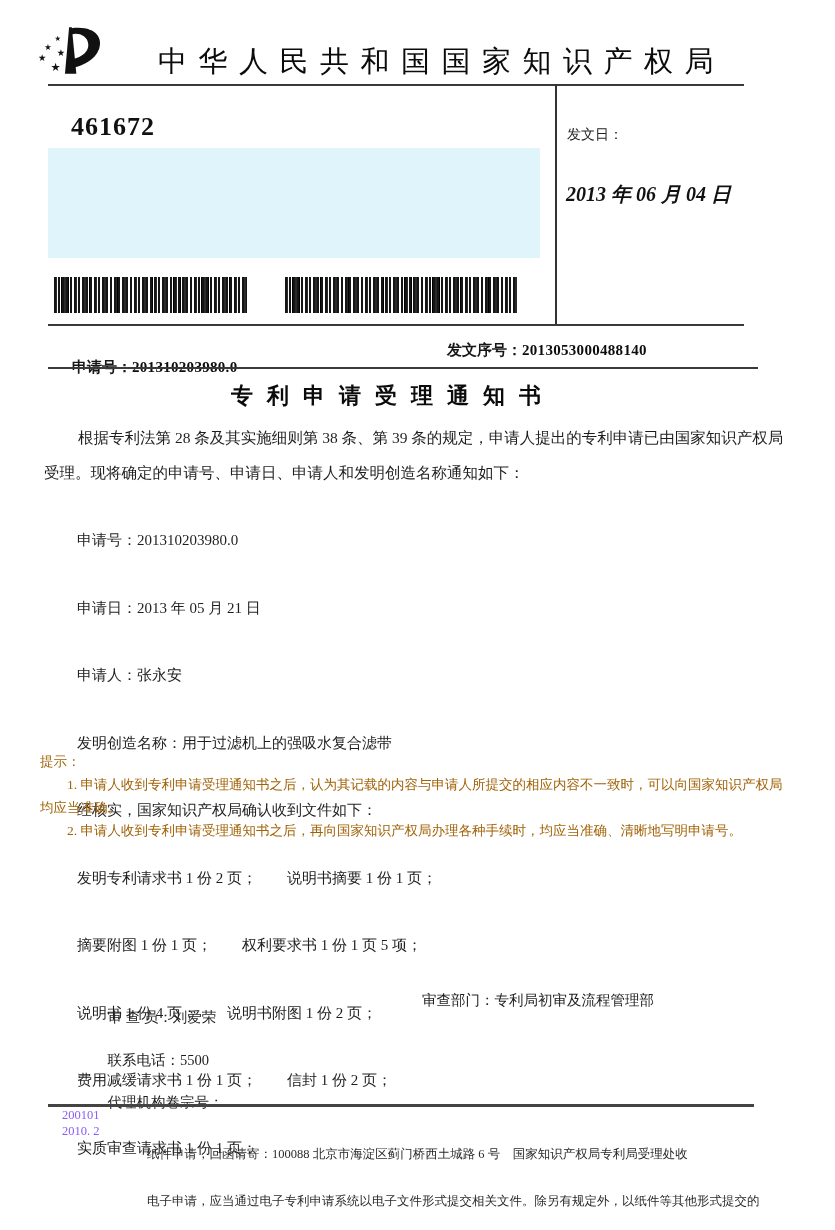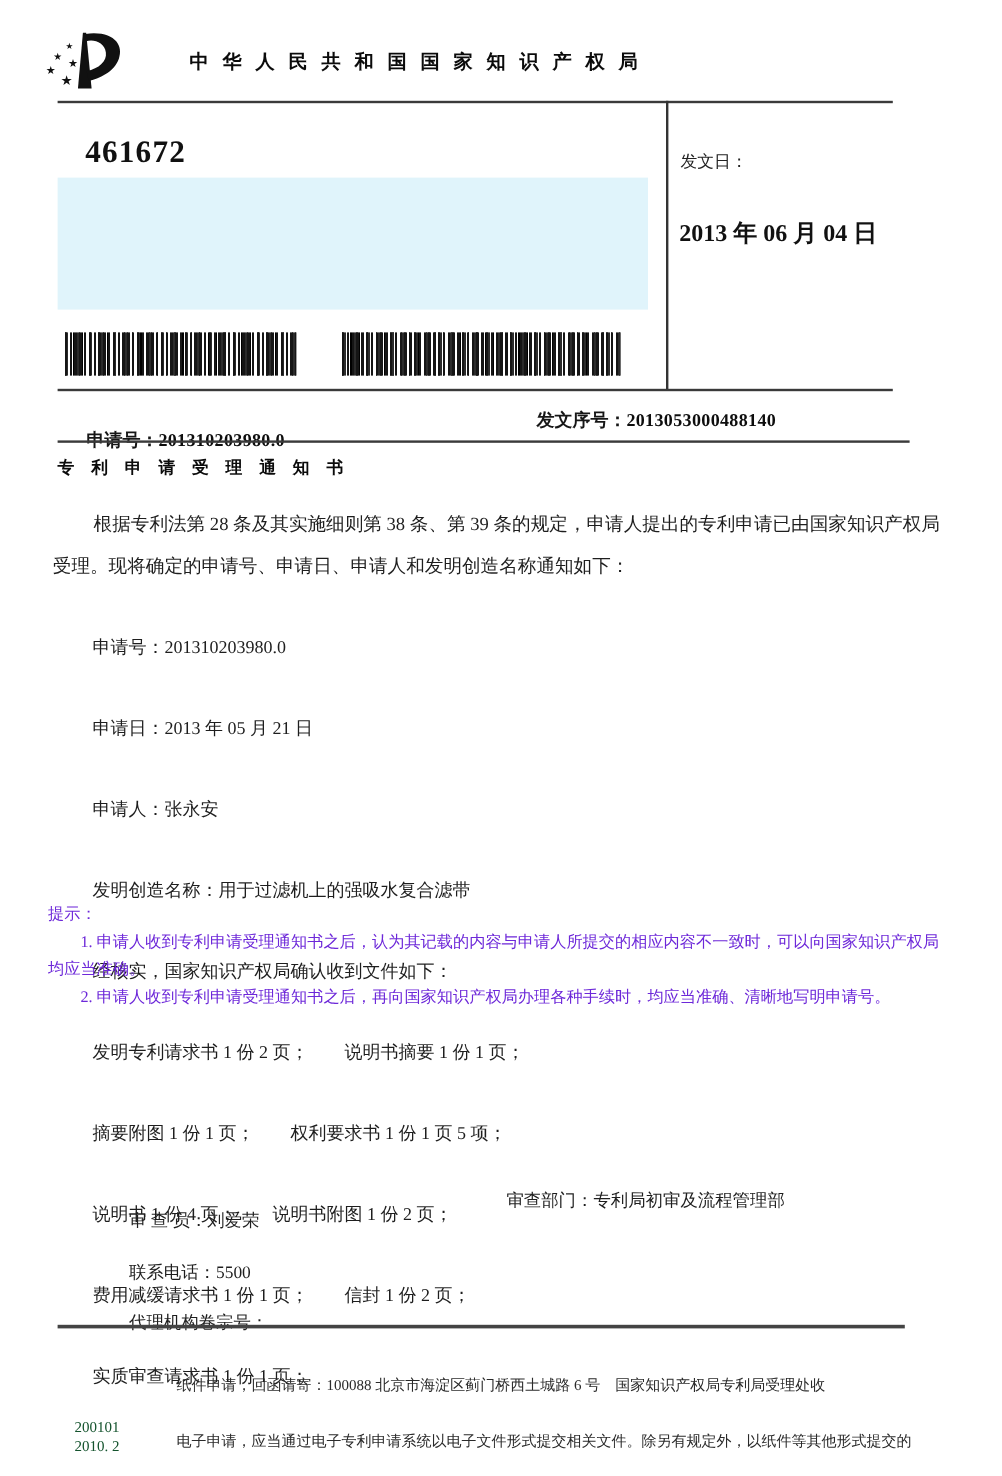--- a/index.html
+++ b/index.html
@@ -3,65 +3,65 @@
 <meta charset="utf-8">
 <style>
   html,body{margin:0;padding:0;background:#fff;}
   .page{
     position:relative;width:835px;height:1230px;background:#ffffff;overflow:hidden;
     font-family:"Liberation Serif","DejaVu Serif",serif;color:#1c1c1c;
   }
   .rule{position:absolute;background:#3a3a3a;}
   
   .logo{position:absolute;left:24px;top:20px;width:84px;height:62px;}
-  .agency{position:absolute;left:158px;top:42px;font-size:16px;font-weight:bold;
+  .agency{position:absolute;left:158px;top:42px;font-size:29px;font-weight:normal;
           letter-spacing:11.5px;color:#0b0b0b;white-space:pre;}
   .rule-header{left:48px;top:84px;width:696px;height:2px;}
   .vdivider{position:absolute;left:555px;top:84px;width:2px;height:241px;background:#333;}
   
   .serial{position:absolute;left:71px;top:112px;font-size:26px;font-weight:bold;letter-spacing:1px;color:#111;}
   .highlight-box{position:absolute;left:48px;top:148px;width:492px;height:110px;background:#e0f4fb;}
   
   .issue-label{position:absolute;left:567px;top:106px;font-size:14px;color:#222;white-space:pre;margin-top:20px;}
-  .issue-date{position:absolute;left:566px;top:181px;font-size:20px;font-weight:bold;white-space:pre;color:#111;}
+  .issue-date{position:absolute;left:566px;top:181px;font-size:20px;font-weight:bold;white-space:pre;color:#111;font-style:italic;}
   
   .barcode{position:absolute;top:277px;height:36px;background-color:#fff;
     background-image:
       repeating-linear-gradient(90deg,#151515 0 2px,rgba(0,0,0,0) 2px 4px),
       repeating-linear-gradient(90deg,#2b2b2b 0 3px,rgba(0,0,0,0) 3px 10px),
       repeating-linear-gradient(90deg,#000 0 1px,rgba(0,0,0,0) 1px 7px);}
   .barcode1{left:54px;width:193px;}
   .barcode2{left:285px;width:232px;}
   .rule-mid{left:48px;top:324px;width:696px;height:2px;}
   
   .ref-row{position:absolute;left:57px;top:341px;width:720px;font-size:15px;white-space:pre;}
   .ref-row .lbl{font-weight:bold;color:#161616;}
   .ref-row .val{font-weight:bold;color:#0d0d0d;letter-spacing:.3px;}
   .ref-dispatch{position:absolute;left:390px;top:0;}
   .rule-ref{left:48px;top:367px;width:710px;height:2px;}
   
-  .doc-title{position:absolute;left:48px;top:381px;width:690px;
-             font-size:14px;font-weight:bold;letter-spacing:14px;color:#0b0b0b;white-space:pre;}
+  .doc-title{position:absolute;left:48px;top:381px;width:690px;text-align:center;
+             font-size:22px;font-weight:bold;letter-spacing:14px;color:#0b0b0b;white-space:pre;}
   
   .intro{position:absolute;left:44px;top:420px;width:748px;font-size:15.5px;line-height:35px;color:#1e1e1e;}
   .indent{text-indent:34px;}
   
   .details{position:absolute;left:77px;top:484px;font-size:15px;line-height:22.5px;white-space:pre;color:#1e1e1e;}
   
-  .notice{position:absolute;left:40px;top:750px;width:756px;font-size:13.5px;line-height:23px;color:#6d28d9;}
+  .notice{position:absolute;left:40px;top:750px;width:756px;font-size:13.5px;line-height:23px;color:#a16207;}
   .notice .indent{text-indent:27px;}
   
   .signoff-row{position:absolute;left:93px;font-size:14.5px;white-space:pre;color:#1e1e1e;}
   .row-examiner{top:991px;width:660px;}
   .dept{position:absolute;left:329px;top:0;white-space:pre;}
   .row-phone{top:1034px;}
   .row-agency{top:1076px;}
   
   .rule-footer{left:48px;top:1104px;width:706px;height:3px;background:#444;}
-  .footer-code{position:absolute;left:62px;top:1182px;font-size:12.5px;line-height:15.5px;color:#14532d;}
+  .footer-code{position:absolute;left:62px;top:1108px;font-size:12.5px;line-height:15.5px;color:#8b5cf6;}
   .footer-text{position:absolute;left:147px;top:1116px;width:676px;font-size:12.5px;line-height:15.5px;
                white-space:pre;color:#2a2a2a;}
 </style>
 </head>
 <body>
 
 <div class="page">
 
   <svg class="logo" viewBox="0 0 80 60" xmlns="http://www.w3.org/2000/svg">
     <polygon points="43,7 45.6,7 50,52 39,52" fill="#111"></polygon>

